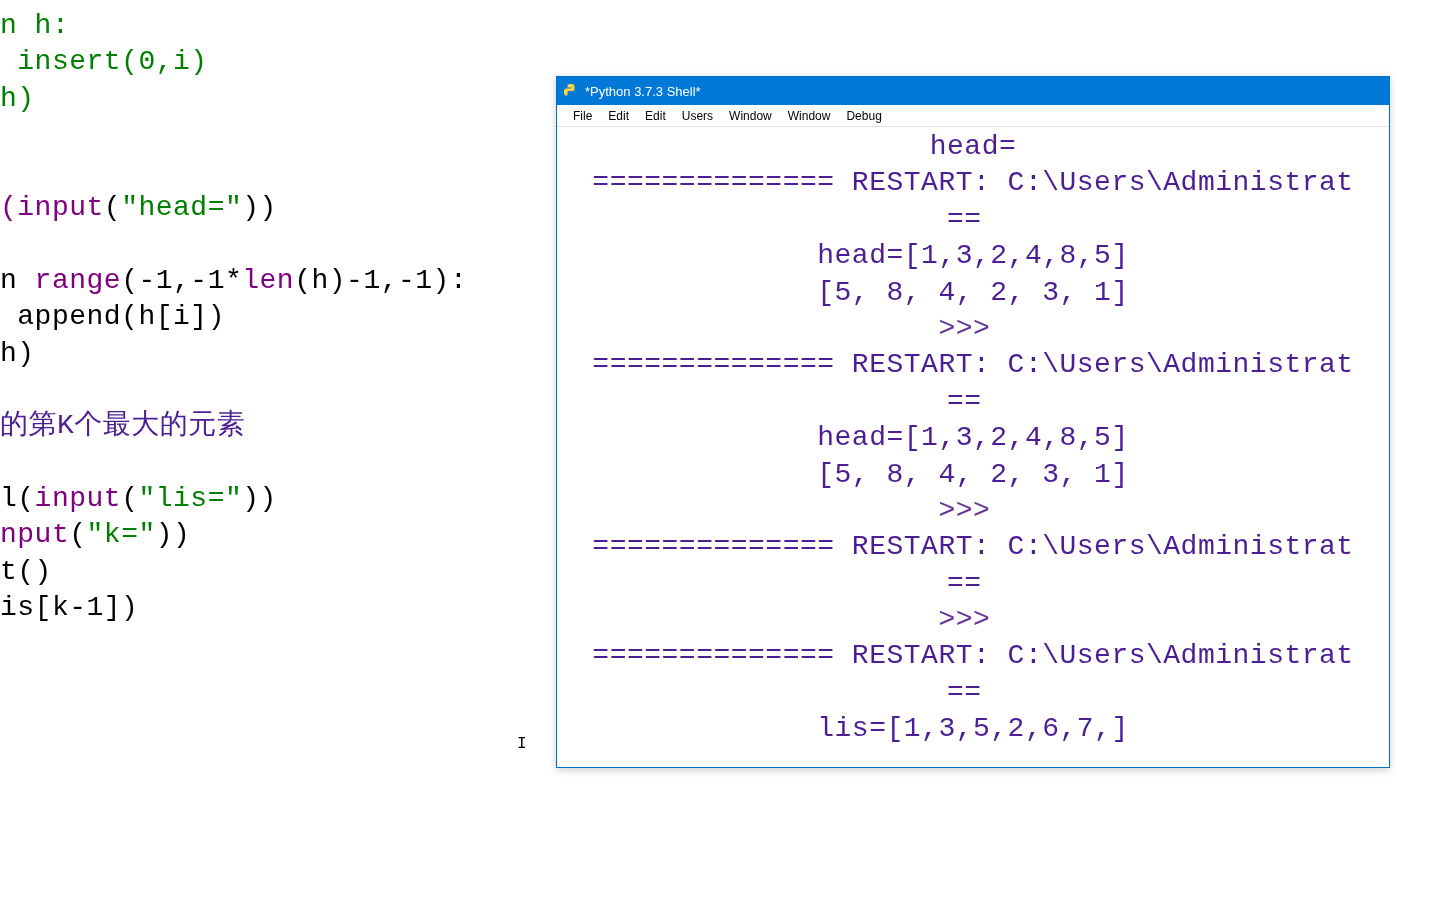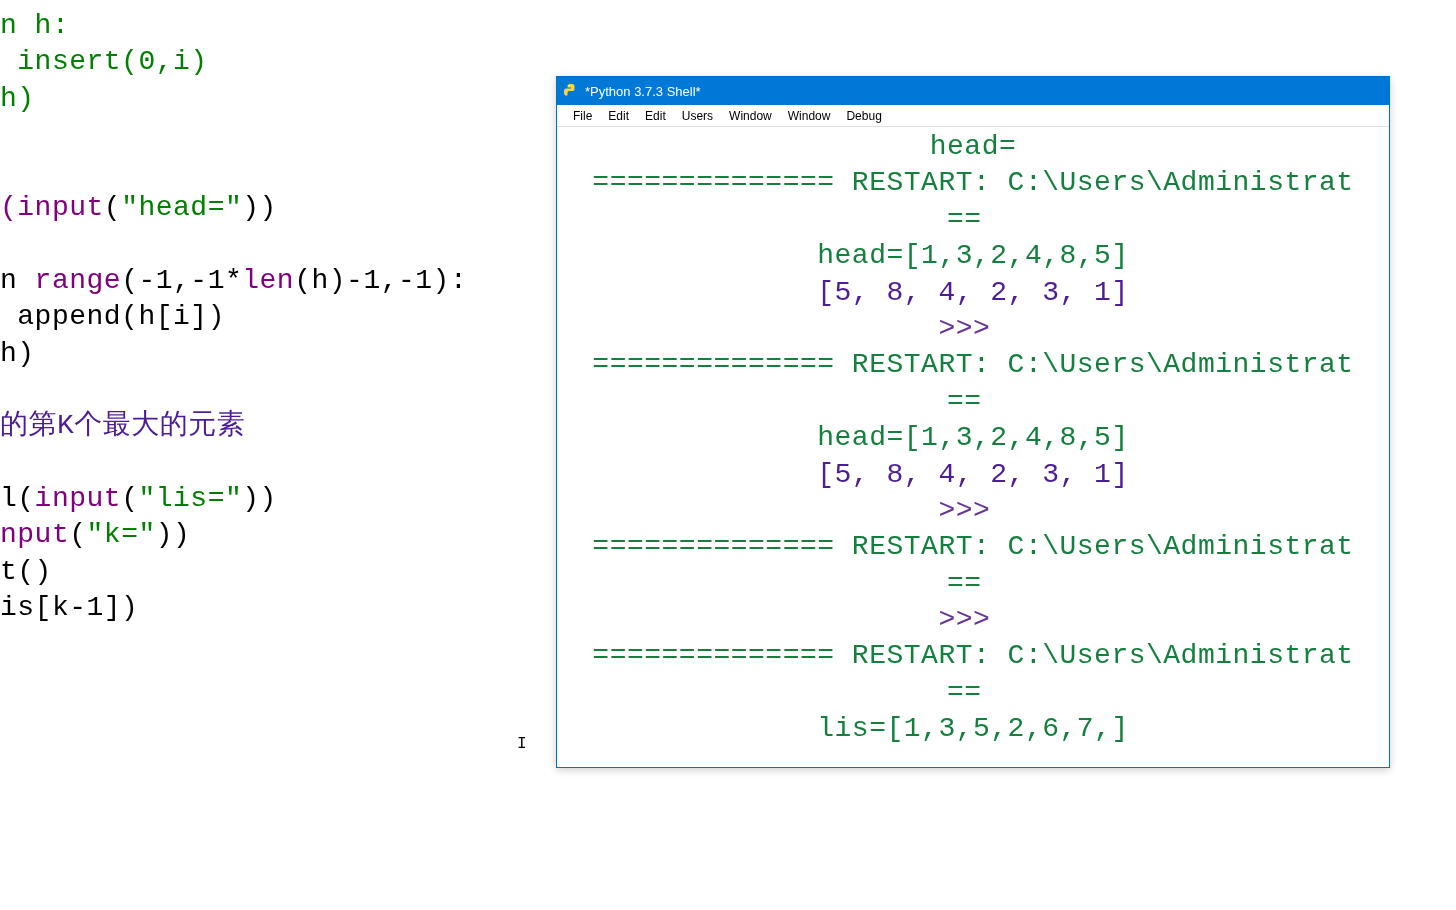--- a/index.html
+++ b/index.html
@@ -81,21 +81,21 @@
     .shell-content {
       flex: 1;
       padding: 2px 4px;
       font-family: "Consolas", "Courier New", monospace;
       font-size: 28px;
       line-height: 1.3;
       white-space: pre;
       overflow: hidden;
       letter-spacing: 0.5px;
     }
-    .shell-content .k { color: #15803d; }
+    .shell-content .k { color: #4c1d95; }
     .shell-content .b { color: #4c1d95; }
     .shell-content .pr { color: #663399; }
 
     .cursor-ibeam {
       position: absolute;
       top: 735px;
       left: 517px;
       width: 2px;
       height: 20px;
       font-size: 16px;

